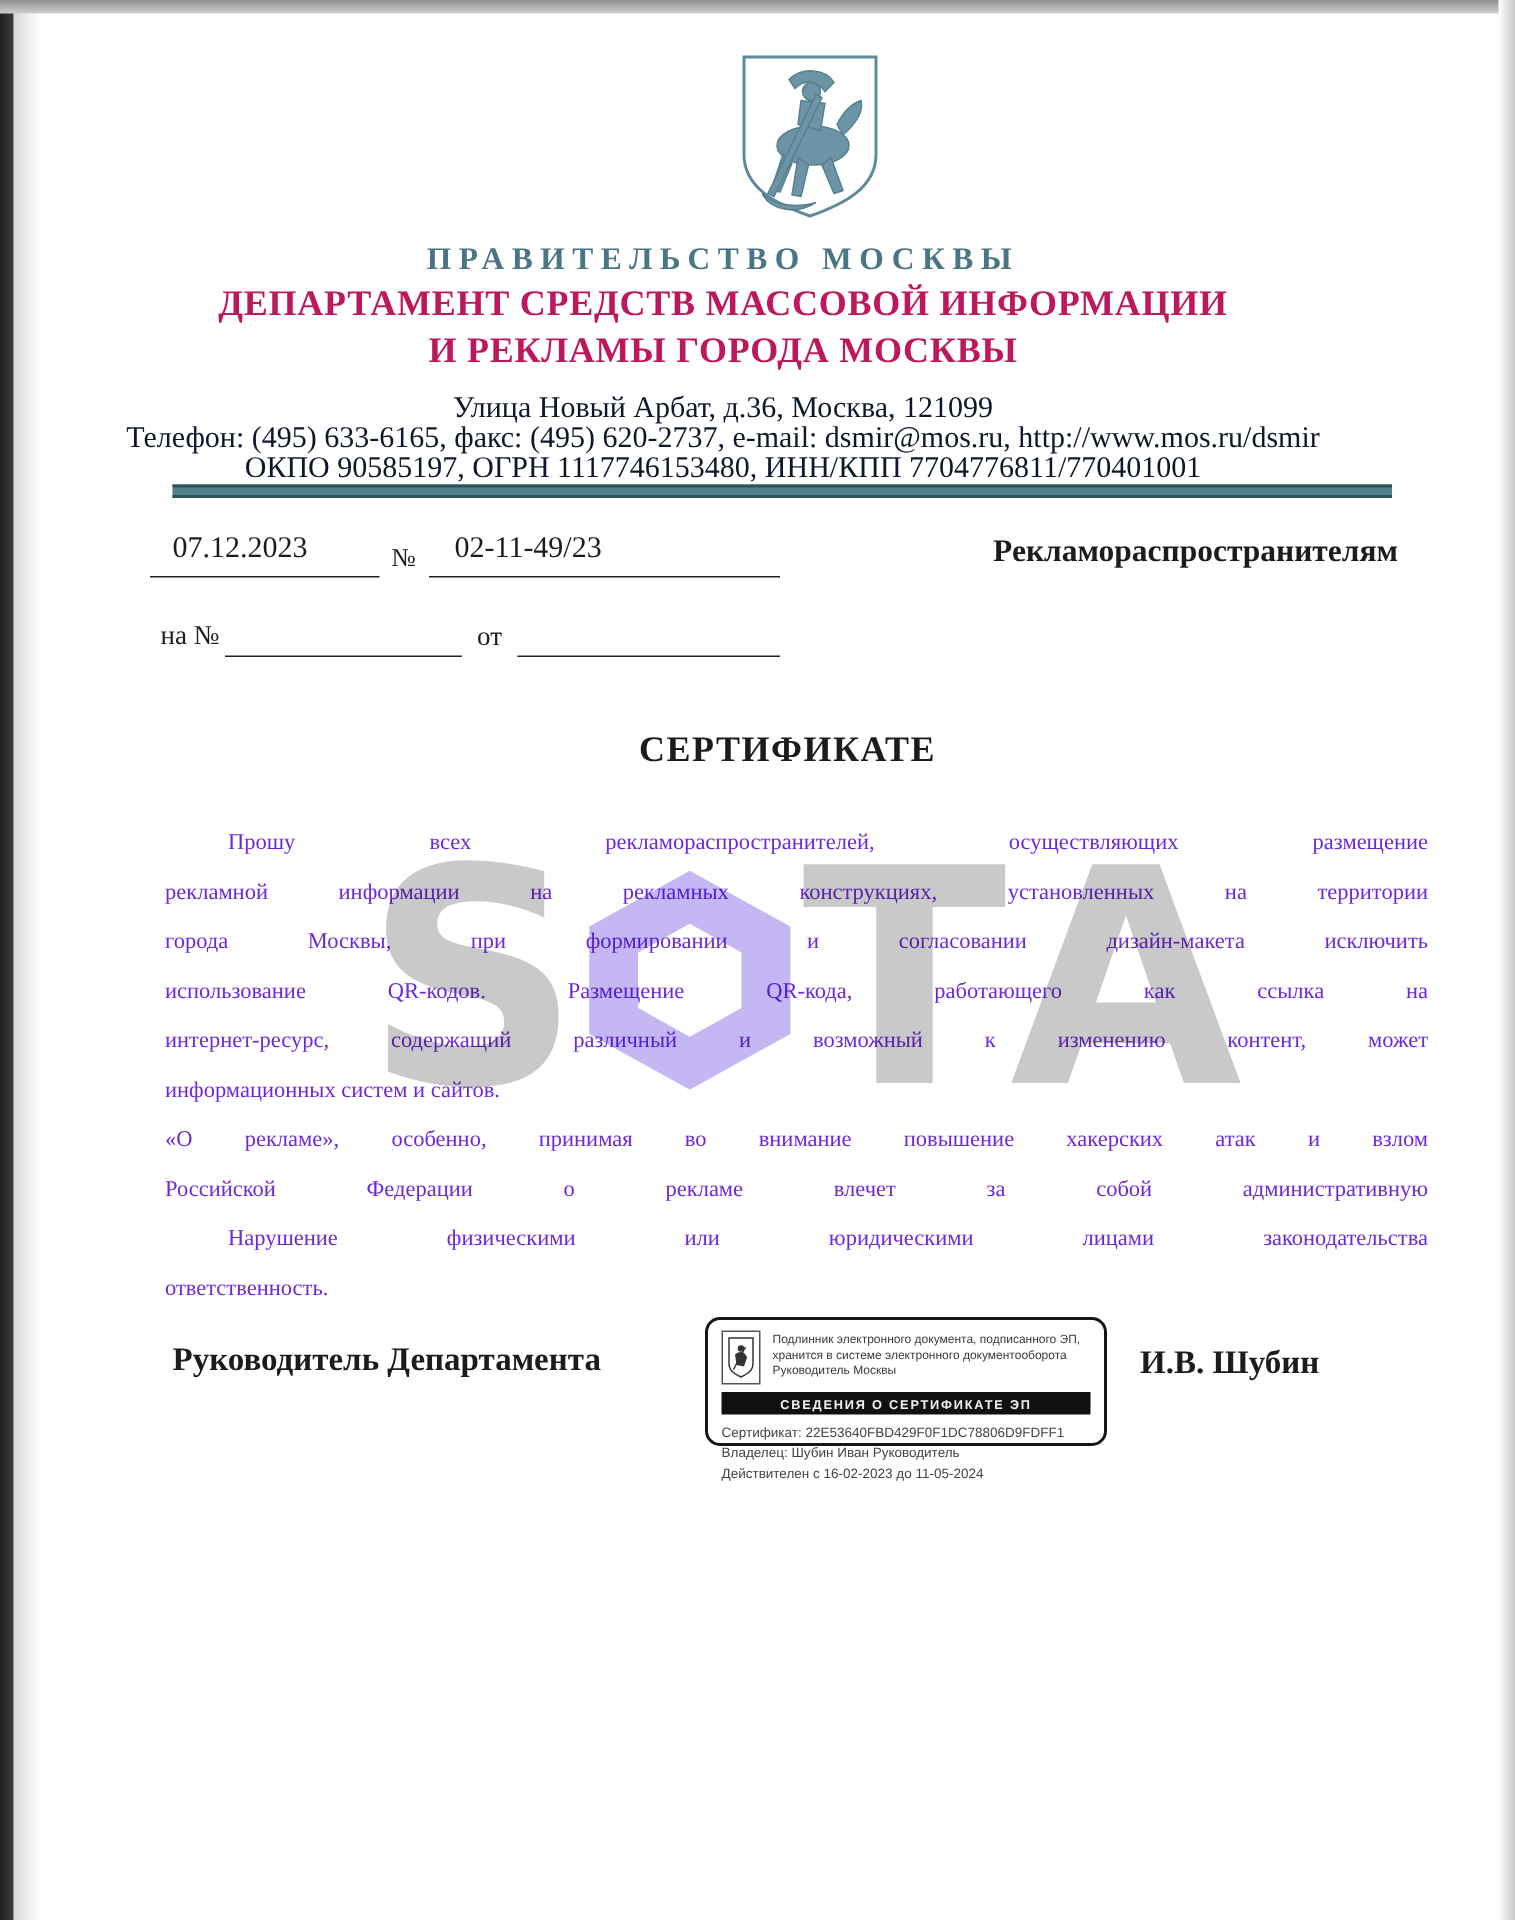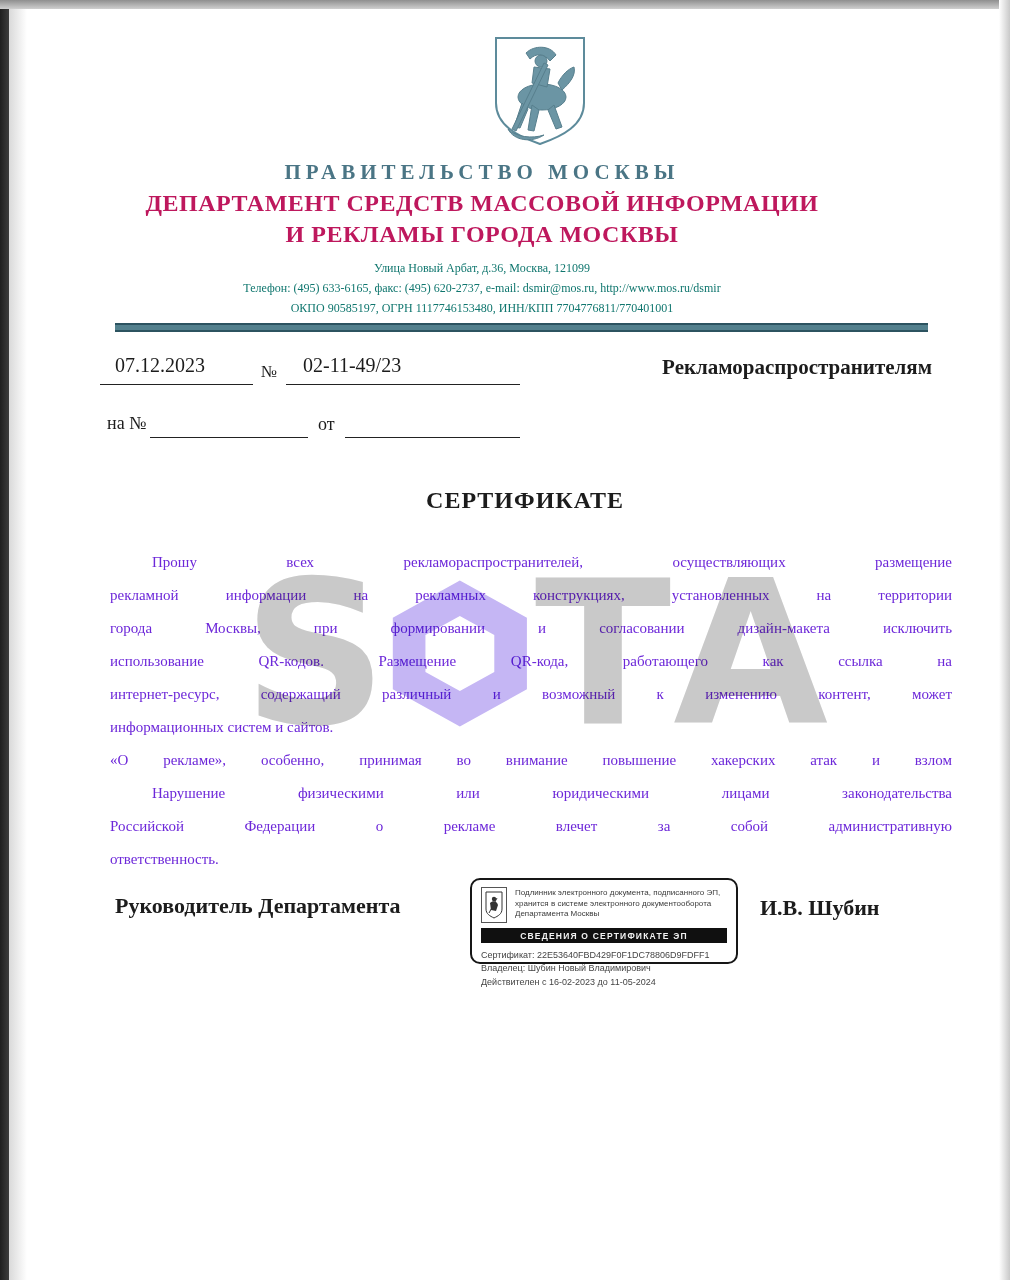--- a/index.html
+++ b/index.html
@@ -14,21 +14,21 @@
   .edge-right{position:absolute;right:0;top:0;width:11px;height:1280px;background:linear-gradient(90deg,#ffffff,#c9c9c9);}
 
   .abs{position:absolute;}
   .ctr{left:0;width:964px;text-align:center;}
 
   
   .gov{top:160px;font-size:21px;font-weight:bold;letter-spacing:5px;color:#4a7585;}
   .dept{font-size:24px;font-weight:bold;letter-spacing:0.5px;color:#be185d;}
   .dept1{top:190px;}
   .dept2{top:221px;}
-  .hsmall{font-size:12px;color:#0f766e;font-family:Liberation Serif, serif;}
+  .hsmall{font-size:20px;color:#0f172a;font-family:Liberation Serif, serif;}
   .addr{top:261px;}
   .contacts{top:281px;}
   .codes{top:301px;}
   .rule{left:115px;top:323px;width:813px;height:5px;background:#53808d;border-top:2px solid #2c5360;border-bottom:2px solid #2c5360;}
 
   
   .ref-date{left:115px;top:354px;font-size:20px;}
   .u1{left:100px;top:384px;width:153px;border-bottom:1.5px solid #222;}
   .ref-no-sign{left:261px;top:362px;font-size:17px;}
   .ref-number{left:303px;top:354px;font-size:20px;}
@@ -120,22 +120,22 @@
   <div>
       <div class="line first">Прошу всех рекламораспространителей, осуществляющих размещение</div>
       <div class="line">рекламной информации на рекламных конструкциях, установленных на территории</div>
       <div class="line">города Москвы, при формировании и согласовании дизайн-макета исключить</div>
       <div class="line">использование QR-кодов. Размещение QR-кода, работающего как ссылка на</div>
       <div class="line">интернет-ресурс, содержащий различный и возможный к изменению контент, может</div>
       <div class="line last">информационных систем и сайтов.</div>
       <div class="line">«О рекламе», особенно, принимая во внимание повышение хакерских атак и взлом</div>
     </div>
   <div>
+      <div class="line">Российской Федерации о рекламе влечет за собой административную</div>
       <div class="line first">Нарушение физическими или юридическими лицами законодательства</div>
-      <div class="line">Российской Федерации о рекламе влечет за собой административную</div>
       <div class="line last">ответственность.</div>
     </div>
 </div>
 
 <div class="abs watermark">
   <span class="wm-letter wm-s">S</span>
   <svg class="wm-o" viewBox="0 0 152 163">
     <path fill-rule="evenodd" fill="#c5b6f4" d="M76,1 L150,42 L150,121 L76,162 L2,121 L2,42 Z
          M76,40 L114,61 L114,102 L76,123 L38,102 L38,61 Z"></path>
   </svg>
@@ -152,22 +152,22 @@
       <svg width="18" height="28" viewBox="0 0 18 28">
         <path d="M1,1 H17 V18 C17,23 13,25 9,27 C5,25 1,23 1,18 Z" fill="none" stroke="#333" stroke-width="1"></path>
         <circle cx="9" cy="8" r="2.2" fill="#333"></circle>
         <path d="M5,12 C8,9 12,10 13,14 L11,20 L6,19 Z" fill="#333"></path>
         <path d="M12,7 L4,22" stroke="#333" stroke-width="1"></path>
       </svg>
     </div>
     <div class="stamp-top-text">
       <div>Подлинник электронного документа, подписанного ЭП,</div>
       <div>хранится в системе электронного документооборота</div>
-      <div>Департамента Москвы</div>
+      <div>Руководитель Москвы</div>
     </div>
   </div>
   <div class="stamp-bar">СВЕДЕНИЯ О СЕРТИФИКАТЕ ЭП</div>
   <div class="stamp-lines">
     <div>Сертификат: 22E53640FBD429F0F1DC78806D9FDFF1</div>
-    <div>Владелец: Шубин Новый Владимирович</div>
+    <div>Владелец: Шубин Иван Руководитель</div>
     <div>Действителен с 16-02-2023 до 11-05-2024</div>
   </div>
 </div>
 
 </body></html>

